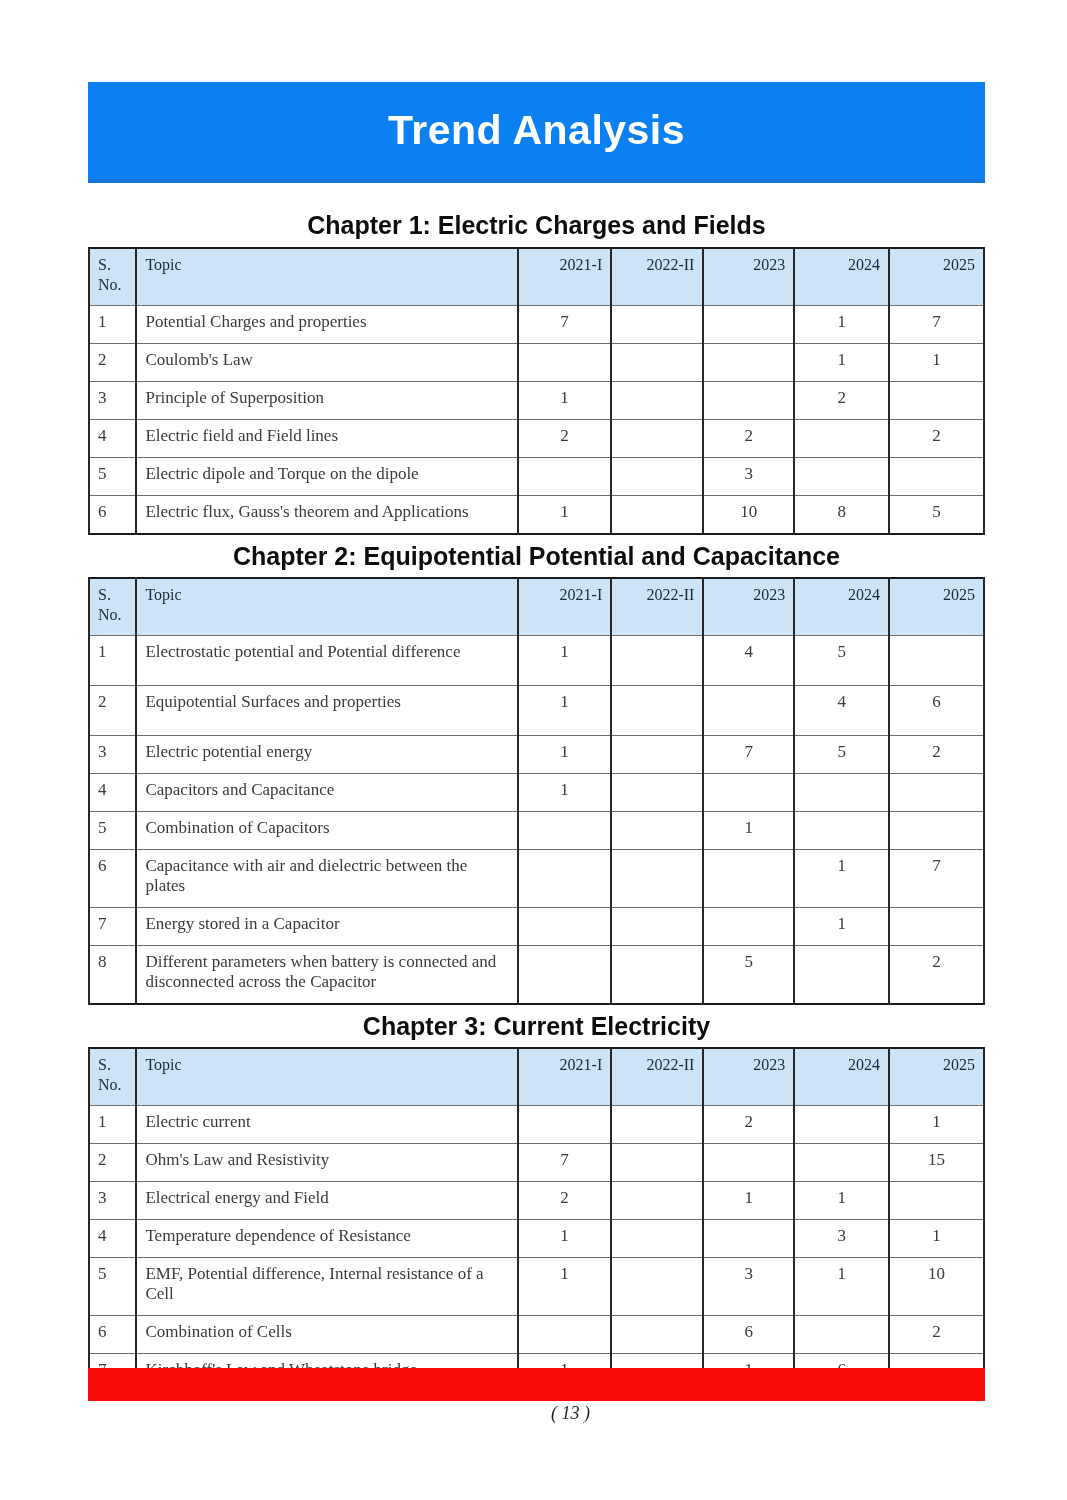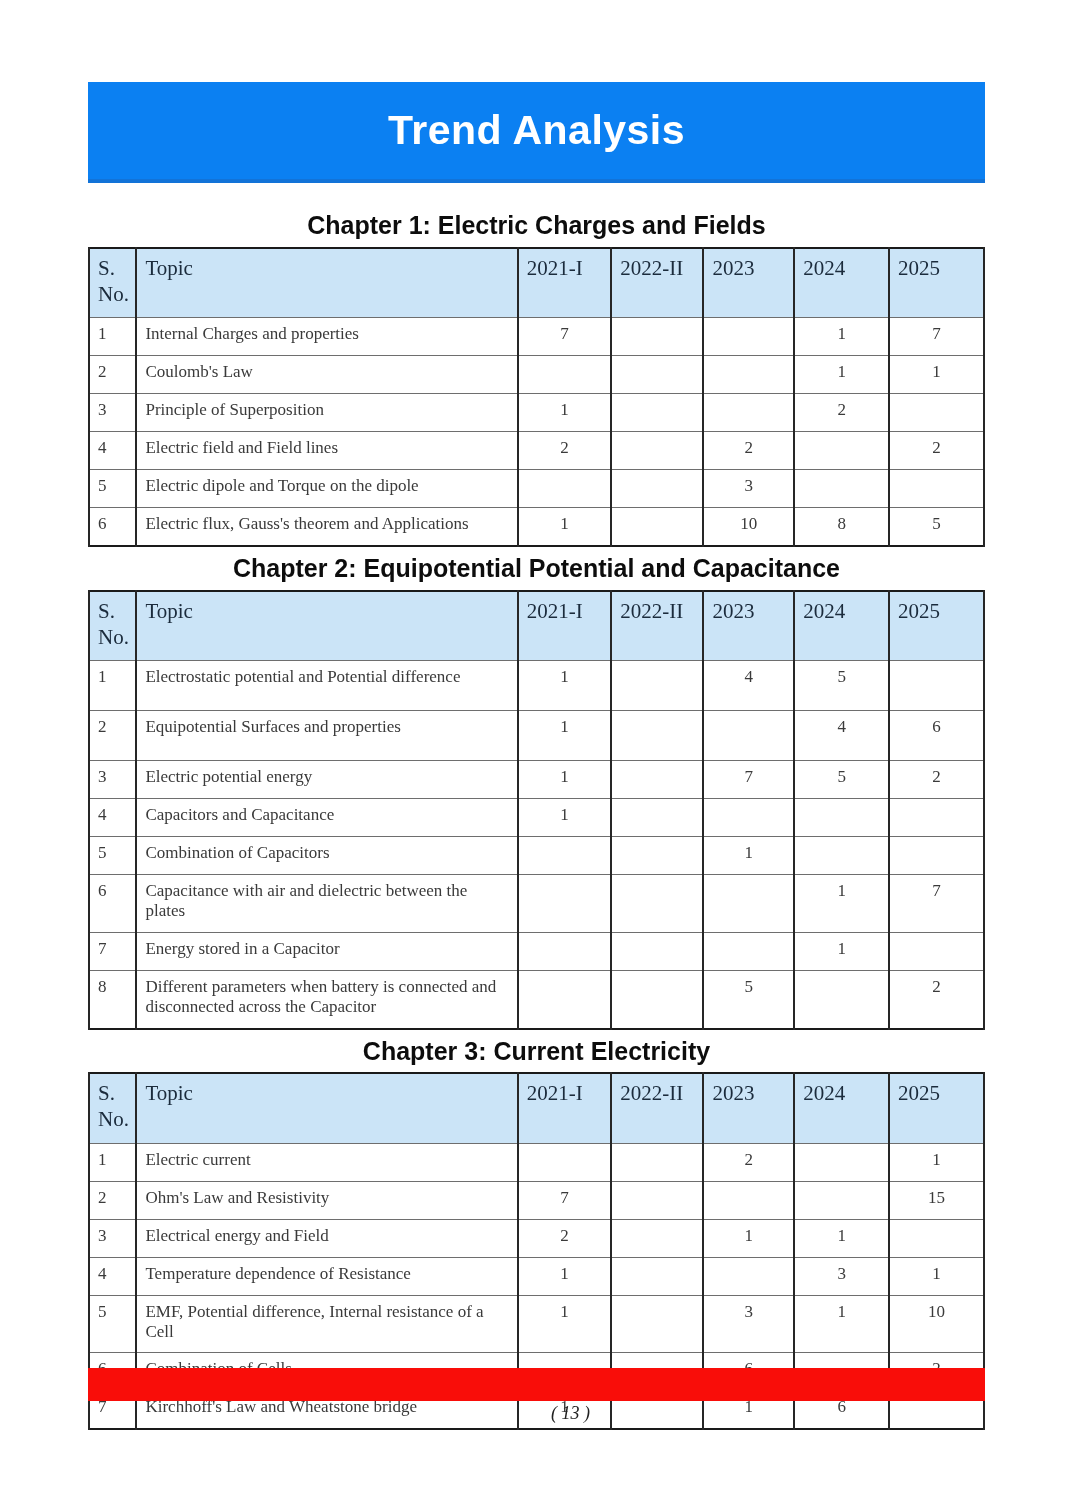--- a/index.html
+++ b/index.html
@@ -63,27 +63,27 @@
     border-bottom: 1px solid #6e6e6e;
     border-left: 2px solid #262626;
     border-right: 2px solid #262626;
     vertical-align: top;
     overflow: hidden;
   }
   table.trend-table th {
     background: #cbe4f7;
     color: #1b2b3c;
     font-weight: normal;
-    font-size: 21px;
+    font-size: 16px;
     padding: 6px 8px 10px 8px;
     line-height: 1.25;
   }
   th.col-sno { text-align: left; padding-left: 7px; }
   th.col-topic { text-align: left; }
-  th.col-year { text-align: left; }
+  th.col-year { text-align: right; }
   table.trend-table td {
     color: #3a3a3a;
     font-size: 17px;
     padding: 6px 8px 10px 8px;
     line-height: 1.2;
     height: 21px;
   }
   td.sno-cell { text-align: left; padding-left: 9px; }
   td.topic-cell { text-align: left; }
   td.year-cell { text-align: center; }
@@ -139,21 +139,21 @@
               <th class="col-year">2021-I</th>
               <th class="col-year">2022-II</th>
               <th class="col-year">2023</th>
               <th class="col-year">2024</th>
               <th class="col-year">2025</th>
             </tr>
           </thead>
           <tbody>
             <tr>
               <td class="sno-cell">1</td>
-              <td class="topic-cell">Internal Charges and properties</td>
+              <td class="topic-cell">Potential Charges and properties</td>
               <td class="year-cell">7</td>
               <td class="year-cell"></td>
               <td class="year-cell"></td>
               <td class="year-cell">1</td>
               <td class="year-cell">7</td>
             </tr>
             <tr>
               <td class="sno-cell">2</td>
               <td class="topic-cell">Coulomb's Law</td>
               <td class="year-cell"></td>

